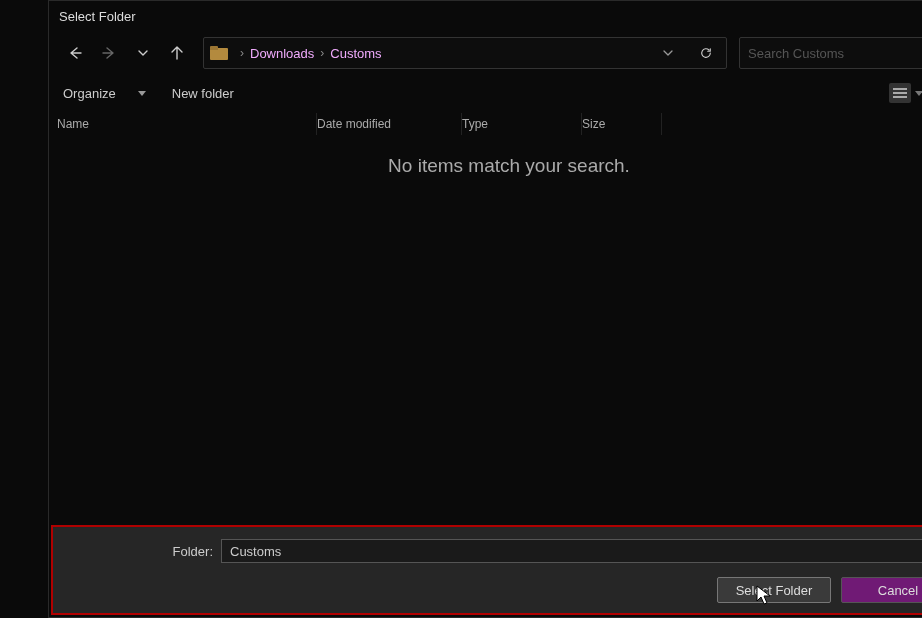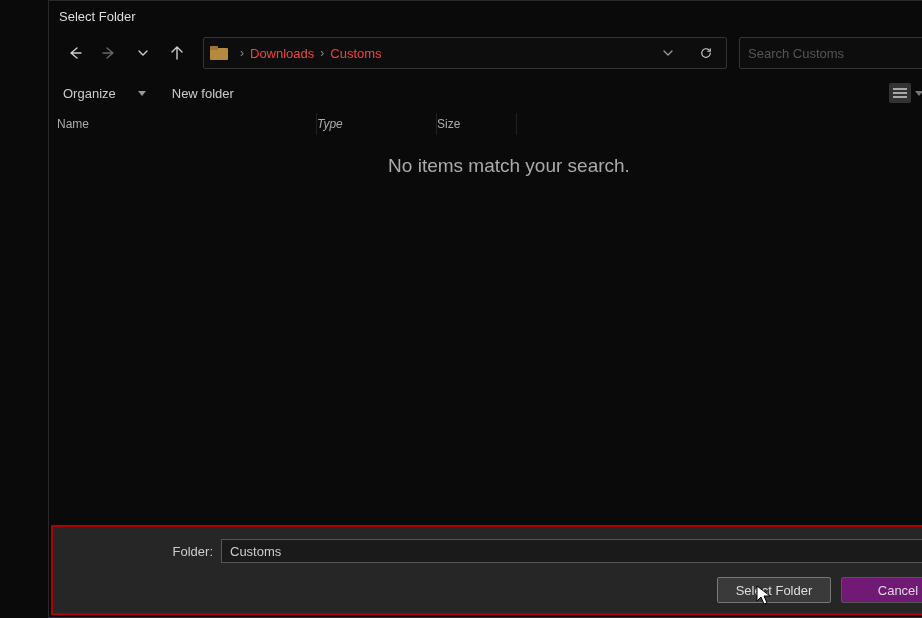--- a/index.html
+++ b/index.html
@@ -98,21 +98,21 @@
     width: 8px; height: 4px;
     background: #9c7633;
     border-radius: 1px 1px 0 0;
   }
   .crumb-sep {
     color: #888;
     margin: 0 6px;
     font-size: 12px;
   }
   .crumb {
-    color: #ef4444;
+    color: #f0abfc;
     cursor: pointer;
   }
   .addr-spacer { flex: 1; }
   .addr-right {
     display: flex;
     align-items: center;
     gap: 10px;
   }
   .addr-right .navbtn svg { width: 12px; height: 12px; }
   .searchbox {
@@ -188,21 +188,21 @@
     color: #aaa;
     font-size: 12px;
   }
   .colheaders div {
     border-right: 1px solid #222;
     padding: 4px 8px 4px 0;
     box-sizing: border-box;
   }
   .col-name { width: 260px; }
   .col-date { width: 145px; }
-  .col-type { width: 120px; font-style: italic; }
+  .col-type { width: 120px; }
   .col-size { width: 80px; border-right: 1px solid #222; }
 
   
   .content {
     flex: 1;
     text-align: center;
     padding-top: 18px;
     color: #aaa;
     font-size: 19px;
   }
@@ -356,20 +356,21 @@
         <span class="tri-down" style="border-top-color:#777;"></span>
       </div>
       <div class="helpbtn">
         <span>?</span>
       </div>
     </div>
   </div>
 
   <div class="colheaders">
     <div class="col-name">Name</div>
+    <div class="col-date">Date modified</div>
     <div class="col-type">Type</div>
     <div class="col-size">Size</div>
   </div>
 
   <div class="content">
     <span>No items match your search.</span>
   </div>
 
   <div class="bottom">
     <div class="folderrow">

